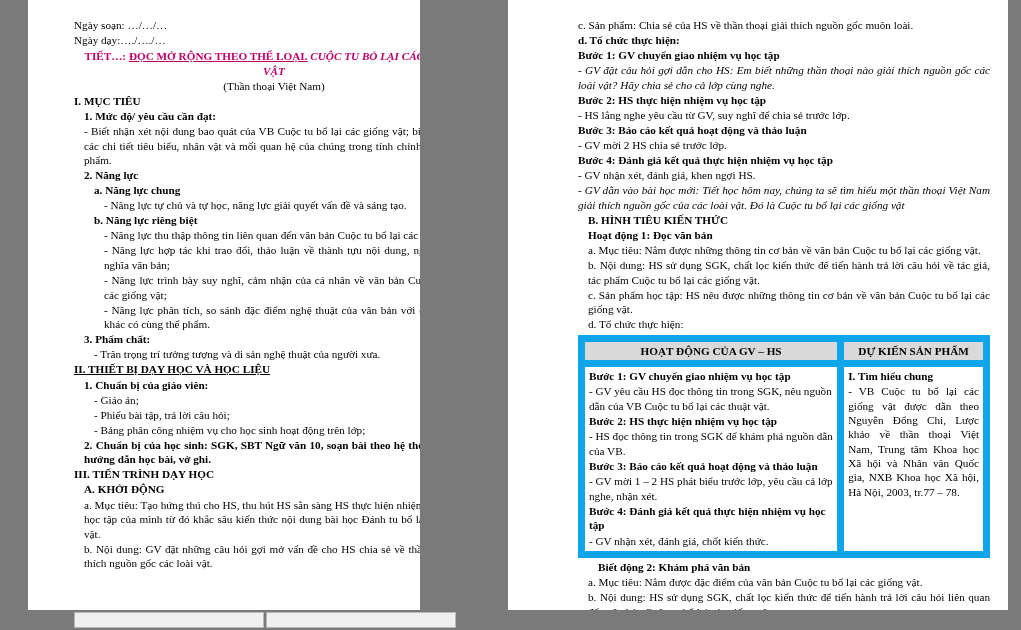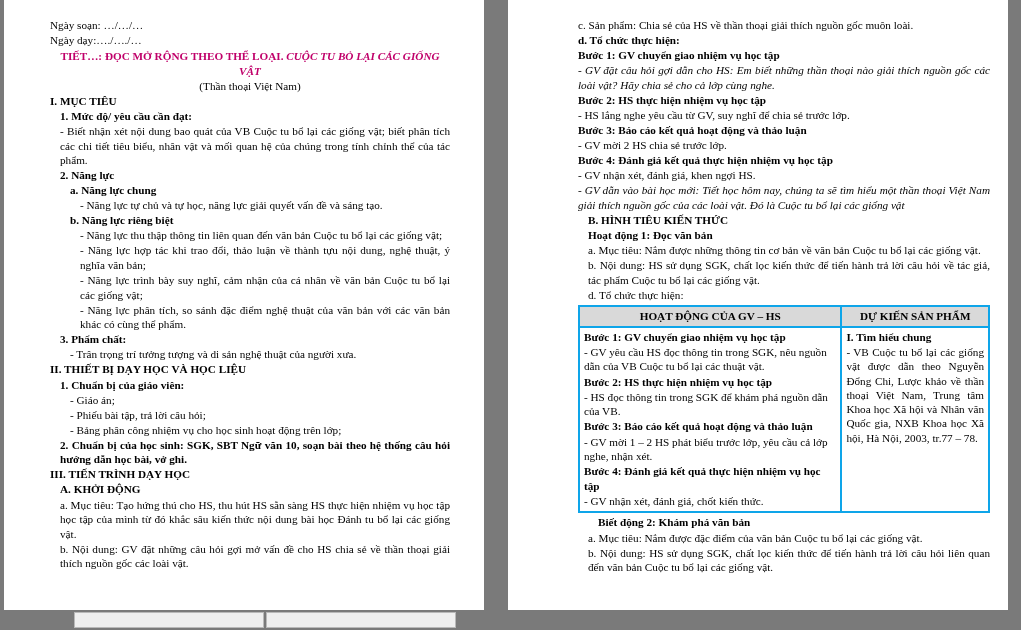--- a/index.html
+++ b/index.html
@@ -16,21 +16,21 @@
     background: #7a7a7a;
     overflow: hidden;
   }
   .sheet {
     position: absolute;
     top: 0;
     background: #ffffff;
     height: 610px;
     overflow: hidden;
   }
-  .sheet.left { left: 4px; width: 480px; }
+  .sheet.left { left: 28px; width: 392px; }
   .sheet.right { left: 508px; width: 500px; }
   .gutter {
     position: absolute;
     left: 492px; top: 0;
     width: 16px; height: 630px;
     background: #7a7a7a;
   }
   .colbody {
     position: absolute;
     top: 18px;
@@ -38,37 +38,37 @@
     line-height: 1.30;
     color: #000;
   }
   .colbody.left { left: 46px; width: 400px; }
   .colbody.right { left: 70px; width: 412px; }
 
   p { margin: 0 0 0.5px 0; }
   .it { font-style: italic; }
   .b { font-weight: bold; }
   .red { color: #c0006a; }
-  .u { }
+  .u { text-decoration: underline; }
   .center { text-align: center; }
   .ind1 { padding-left: 10px; }
   .ind2 { padding-left: 20px; }
   .ind3 { padding-left: 30px; }
   .just { text-align: justify; }
 
   .date { margin-bottom: 0; }
 
   table.acts {
     border-collapse: collapse;
     width: 100%;
     margin-top: 3px;
     table-layout: fixed;
   }
   table.acts th, table.acts td {
-    border: 2px solid #0ea5e9;
+    border: 7px solid #0ea5e9;
     vertical-align: top;
     padding: 2px 4px;
     font-size: 11.2px;
     line-height: 1.28;
   }
   table.acts th {
     background: #d9d9d9;
     text-align: center;
     font-weight: bold;
   }
@@ -154,20 +154,21 @@
       <p class="b">Bước 3: Báo cáo kết quả hoạt động và thảo luận</p>
       <p class="just">- GV mời 2 HS chia sẻ trước lớp.</p>
       <p class="b">Bước 4: Đánh giá kết quả thực hiện nhiệm vụ học tập</p>
       <p class="just">- GV nhận xét, đánh giá, khen ngợi HS.</p>
       <p class="just it">- GV dẫn vào bài học mới: Tiết học hôm nay, chúng ta sẽ tìm hiểu một thần thoại Việt Nam giải thích nguồn gốc của các loài vật. Đó là Cuộc tu bổ lại các giống vật</p>
 
       <p class="b ind1">B. HÌNH TIÊU KIẾN THỨC</p>
       <p class="b ind1">Hoạt động 1: Đọc văn bản</p>
       <p class="ind1 just">a. Mục tiêu: Nắm được những thông tin cơ bản về văn bản Cuộc tu bổ lại các giống vật.</p>
       <p class="ind1 just">b. Nội dung: HS sử dụng SGK, chất lọc kiến thức để tiến hành trả lời câu hỏi về tác giả, tác phẩm Cuộc tu bổ lại các giống vật.</p>
+      <p class="ind1 just">c. Sản phẩm học tập: HS nêu được những thông tin cơ bản về văn bản Cuộc tu bổ lại các giống vật.</p>
       <p class="ind1">d. Tổ chức thực hiện:</p>
 
       <table class="acts">
         <thead>
           <tr>
             <th class="c1">HOẠT ĐỘNG CỦA GV – HS</th>
             <th class="c2">DỰ KIẾN SẢN PHẨM</th>
           </tr>
         </thead>
         <tbody>

